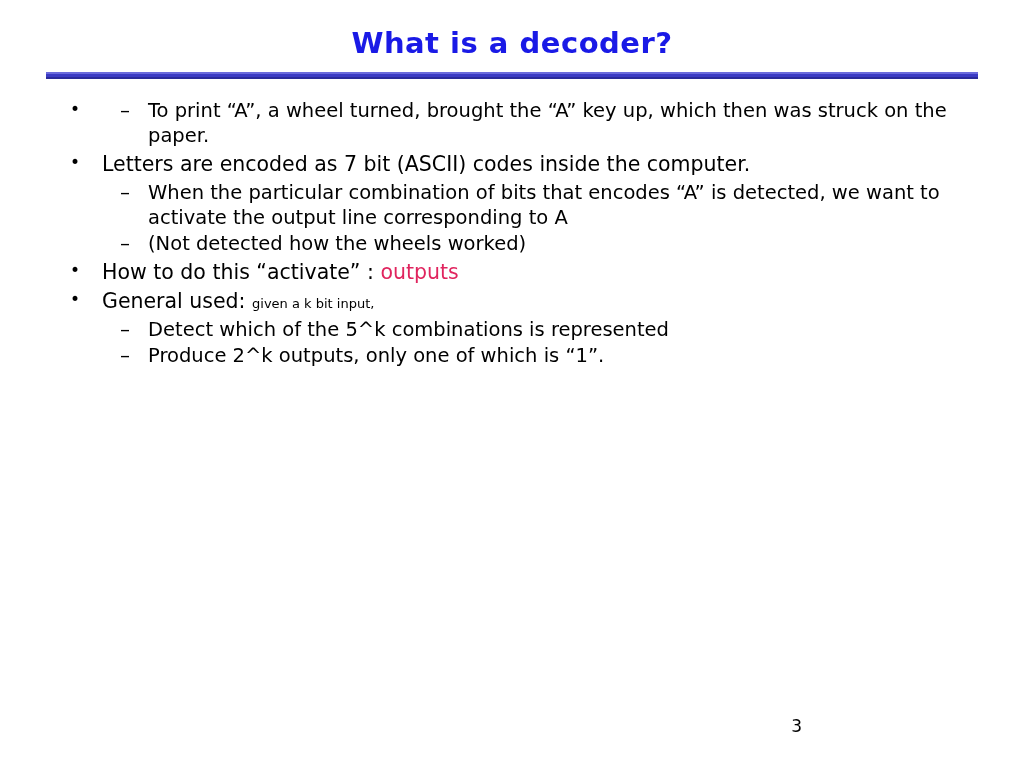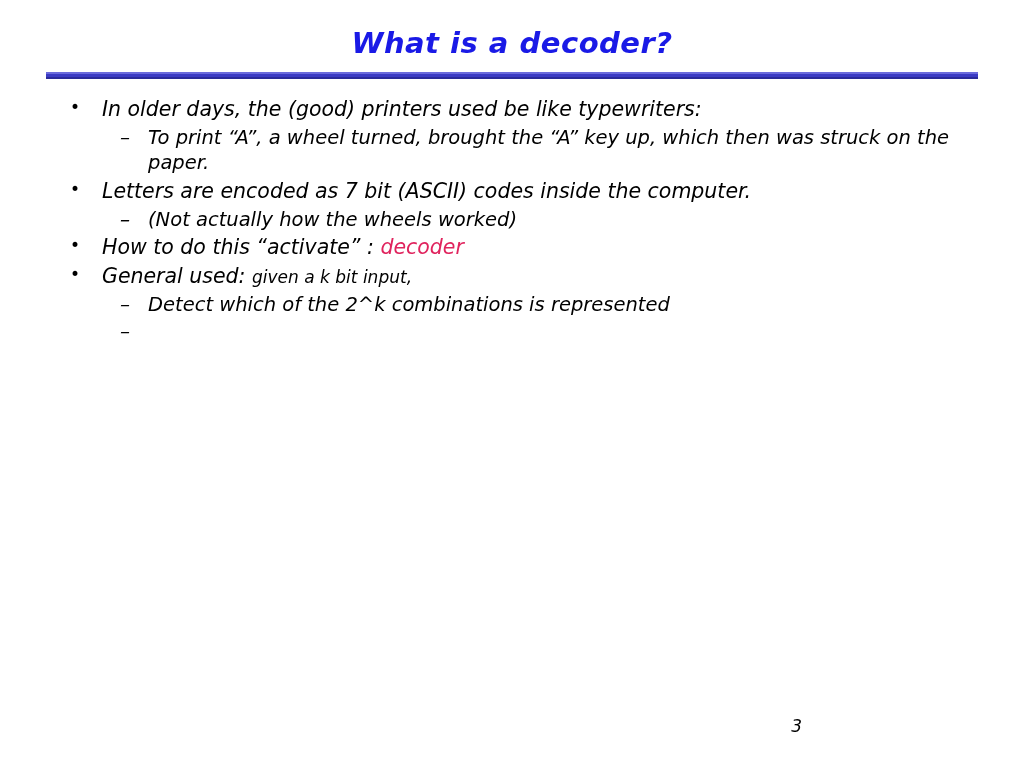--- a/index.html
+++ b/index.html
@@ -12,21 +12,20 @@
     background: #ffffff;
     font-family: "DejaVu Sans", sans-serif;
     overflow: hidden;
     position: relative;
   }
   .slide {
     position: relative;
     width: 854px;
     height: 768px;
     box-sizing: border-box;
-    font-style: italic;
   }
   .slide-title {
     position: absolute;
     top: 26px;
     left: 0;
     width: 1024px;
     text-align: center;
     color: #1a1ae6;
     font-size: 29px;
     font-weight: bold;
@@ -84,21 +83,21 @@
     margin-bottom: 1px;
   }
   li.l2 > .dash {
     position: absolute;
     left: 18px;
     top: -1px;
     font-size: 20px;
     line-height: 1.3;
   }
   .smaller {
-    font-size: 17px;
+    font-size: 13px;
   }
   .accent {
     color: #e0245e;
   }
   .page-number {
     position: absolute;
     right: 52px;
     bottom: 32px;
     font-size: 17px;
     color: #000000;
@@ -108,30 +107,30 @@
 <body>
 
 <div class="slide">
 
   <div class="slide-title">What is a decoder?</div>
 
   <div class="title-rule"></div>
 
   <div class="content">
     <ul class="level1" id="bullet-root">
-        <li class="l1"><span class="bullet">•</span><span><span>In older days, the (good)  printers used be like typewriters:</span></span><ul class="level2">
+        <li class="l1"><span class="bullet">•</span><ul class="level2">
             <li class="l2"><span class="dash">–</span><span><span>To print “A”, a wheel turned, brought the “A” key up, which then was struck on the paper.</span></span></li>
           </ul></li>
         <li class="l1"><span class="bullet">•</span><span><span>Letters are encoded as 7 bit (ASCII) codes inside the computer.</span></span><ul class="level2">
-            <li class="l2"><span class="dash">–</span></li>
-            <li class="l2"><span class="dash">–</span><span><span>(Not actually how the wheels worked)</span></span></li>
+            <li class="l2"><span class="dash">–</span><span><span>When the particular combination of bits that encodes “A” is detected, we want to activate the output line corresponding to A</span></span></li>
+            <li class="l2"><span class="dash">–</span><span><span>(Not detected how the wheels worked)</span></span></li>
           </ul></li>
-        <li class="l1"><span class="bullet">•</span><span><span>How to do this “activate” : </span><span class="accent">decoder</span></span></li>
+        <li class="l1"><span class="bullet">•</span><span><span>How to do this “activate” : </span><span class="accent">outputs</span></span></li>
         <li class="l1"><span class="bullet">•</span><span><span>General used: </span><span class="smaller">given a k bit input,</span></span><ul class="level2">
-            <li class="l2"><span class="dash">–</span><span><span>Detect which of the 2^k combinations is represented</span></span></li>
-            <li class="l2"><span class="dash">–</span></li>
+            <li class="l2"><span class="dash">–</span><span><span>Detect which of the 5^k combinations is represented</span></span></li>
+            <li class="l2"><span class="dash">–</span><span><span>Produce 2^k outputs, only one of which is “1”.</span></span></li>
           </ul></li>
       </ul>
   </div>
 
   <div class="page-number">3</div>
 
 </div>
 
 </body></html>

